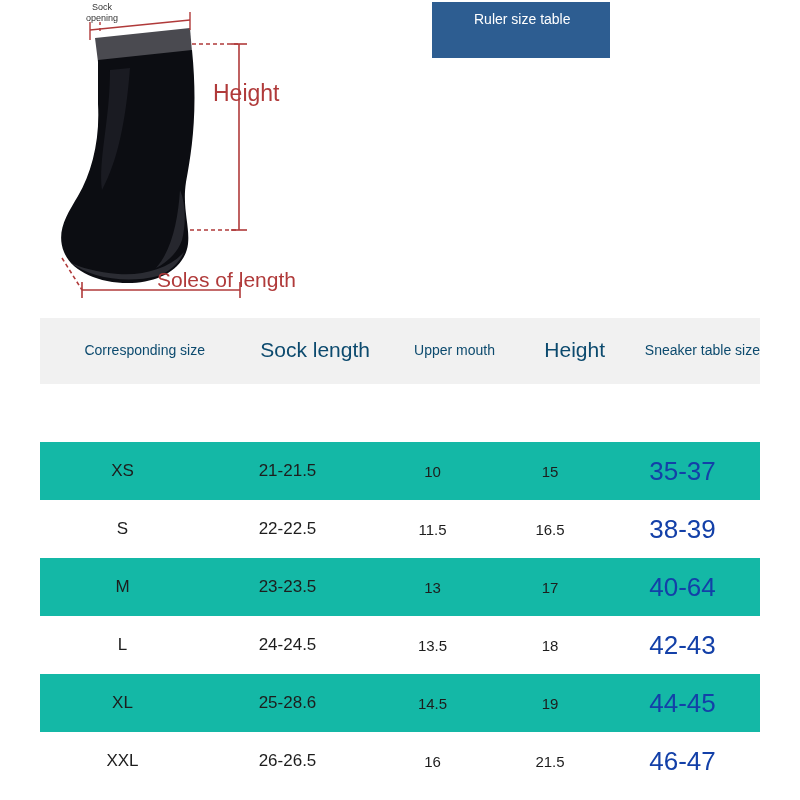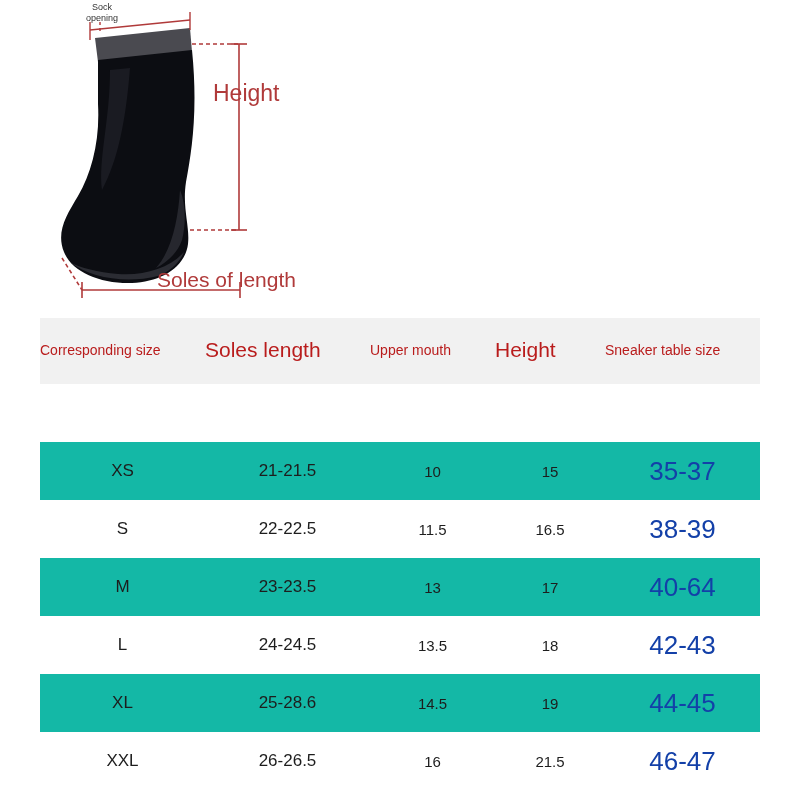--- a/index.html
+++ b/index.html
@@ -78,24 +78,24 @@
     left: 40px;
     top: 318px;
     width: 720px;
     border-collapse: collapse;
   }
   .size-table tr.header-row {
     background: #f1f1f1;
   }
   .size-table th {
     font-weight: normal;
-    color: #b91c1c;
+    color: #0c4a6e;
     padding: 20px 0 22px 0;
     vertical-align: middle;
-    text-align: left;
+    text-align: right;
   }
   .th-corresponding { font-size: 14px; width: 165px; }
   .th-footlength    { font-size: 21px; width: 165px; }
   .th-uppermouth    { font-size: 14px; width: 125px; }
   .th-height        { font-size: 21px; width: 110px; }
   .th-sneaker       { font-size: 14px; width: 155px; }
 
   .spacer-row td {
     height: 70px;
     background: #ffffff;
@@ -165,27 +165,28 @@
       <line x1="50" y1="22" x2="50" y2="40"></line>
       <line x1="150" y1="12" x2="150" y2="30"></line>
       <line x1="60" y1="22" x2="60" y2="34" stroke-dasharray="3 3"></line>
     </g>
   </svg>
 
   <div class="label label-opening">Sock opening</div>
   <div class="label label-height">Height</div>
   <div class="label label-soles">Soles of length</div>
 
+  <div class="ruler-banner">Ruler size table</div>
 </div>
 
 <table class="size-table">
   <tbody>
       <tr class="header-row">
     <th class="th-corresponding">Corresponding size</th>
-    <th class="th-footlength">Soles length</th>
+    <th class="th-footlength">Sock length</th>
     <th class="th-uppermouth">Upper mouth</th>
     <th class="th-height">Height</th>
     <th class="th-sneaker">Sneaker table size</th>
   </tr>
 
   <tr class="spacer-row">
     <td></td>
     <td></td>
     <td></td>
     <td></td>

